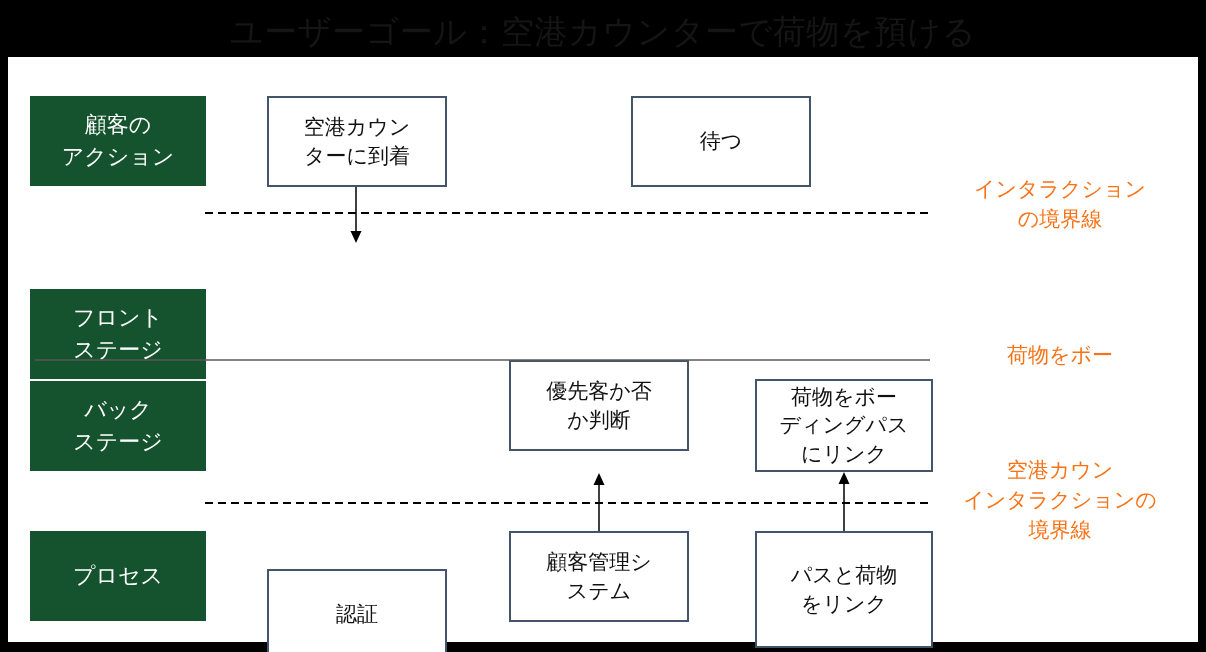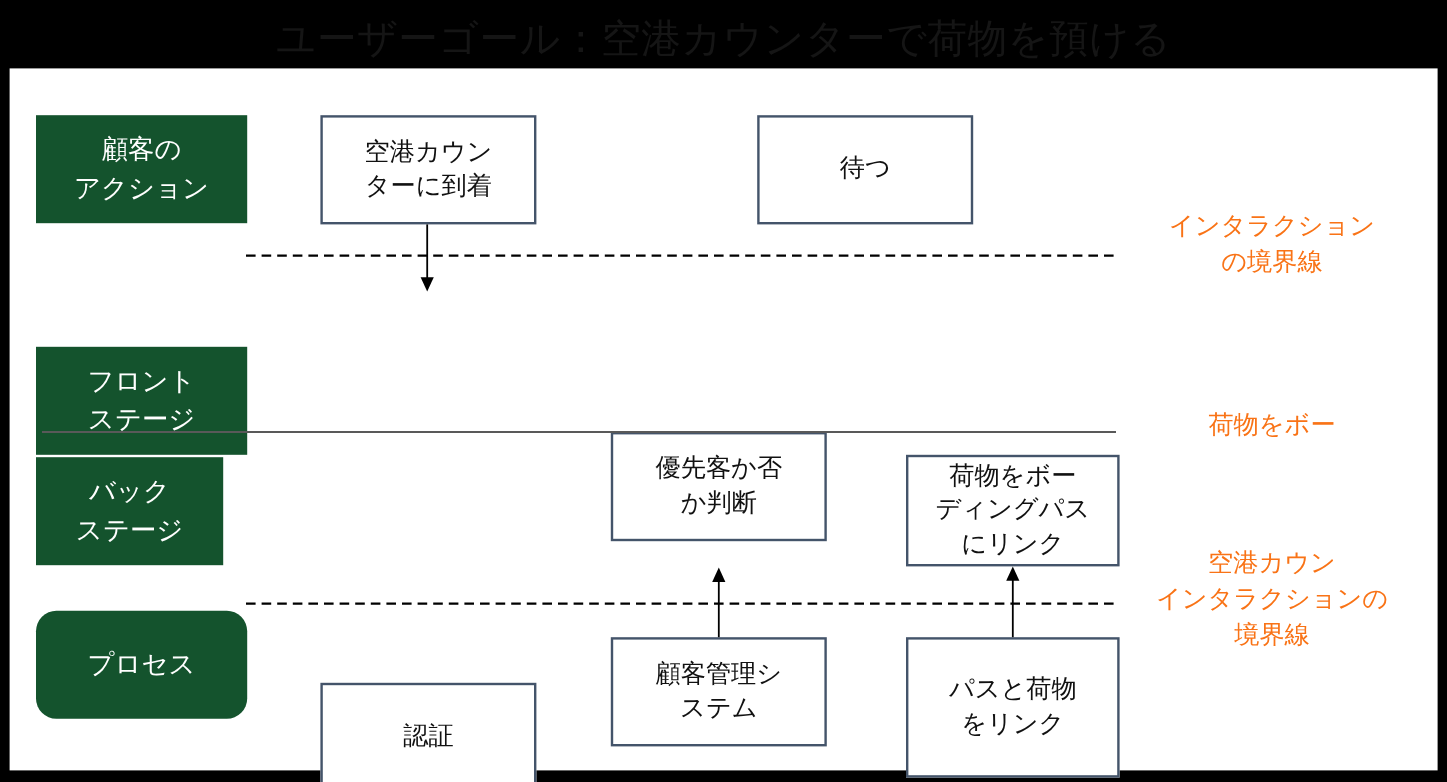--- a/index.html
+++ b/index.html
@@ -81,23 +81,23 @@
 <div class="page">
 
   <div class="diagram-title">ユーザーゴール：空港カウンターで荷物を預ける</div>
 
   <div class="canvas"></div>
 
   <div class="lane-label" style="left:30px; top:96px; width:176px; height:90px;">顧客の
 アクション</div>
   <div class="lane-label" style="left:30px; top:246px; width:176px; height:90px;margin-top:43px;">フロント
 ステージ</div>
-  <div class="lane-label" style="left:30px; top:381px; width:156px; height:90px;">バック
+  <div class="lane-label" style="left:30px; top:381px; width:176px; height:90px;">バック
 ステージ</div>
-  <div class="lane-label" style="left:30px; top:509px; width:176px; height:90px;border-radius:17px;">プロセス</div>
+  <div class="lane-label" style="left:30px; top:531px; width:176px; height:90px;">プロセス</div>
 
   <div class="node" style="left:631px; top:96px; width:180px; height:91px;">待つ</div>
   <div class="node" style="left:267px; top:96px; width:180px; height:91px;">空港カウン
 ターに到着</div>
 
 
   <div class="node" style="left:509px; top:360px; width:180px; height:91px;">優先客か否
 か判断</div>
   <div class="node" style="left:755px; top:379px; width:178px; height:93px;">荷物をボー
 ディングパス

